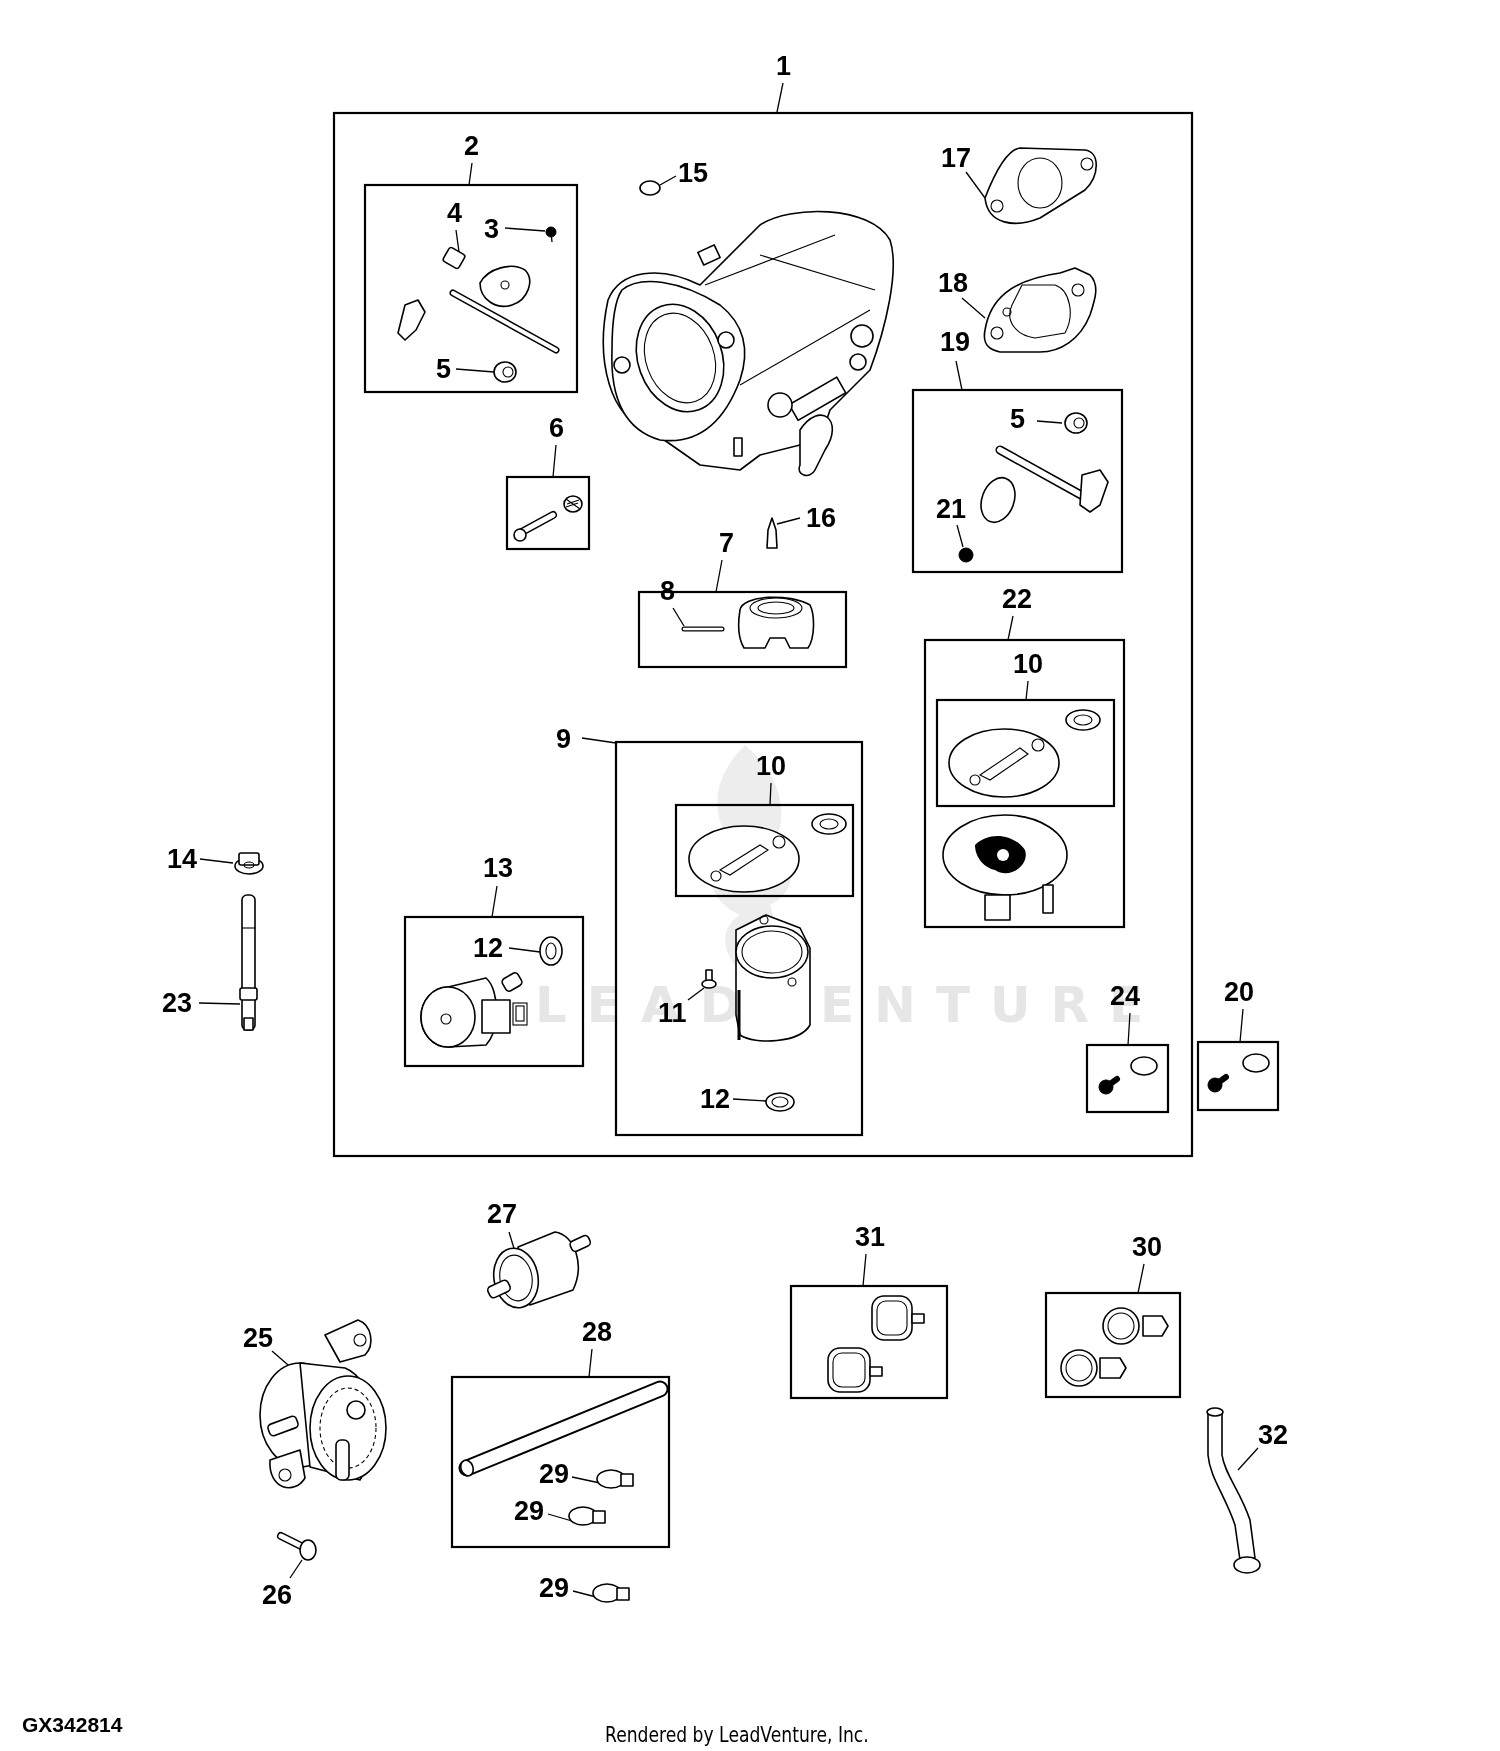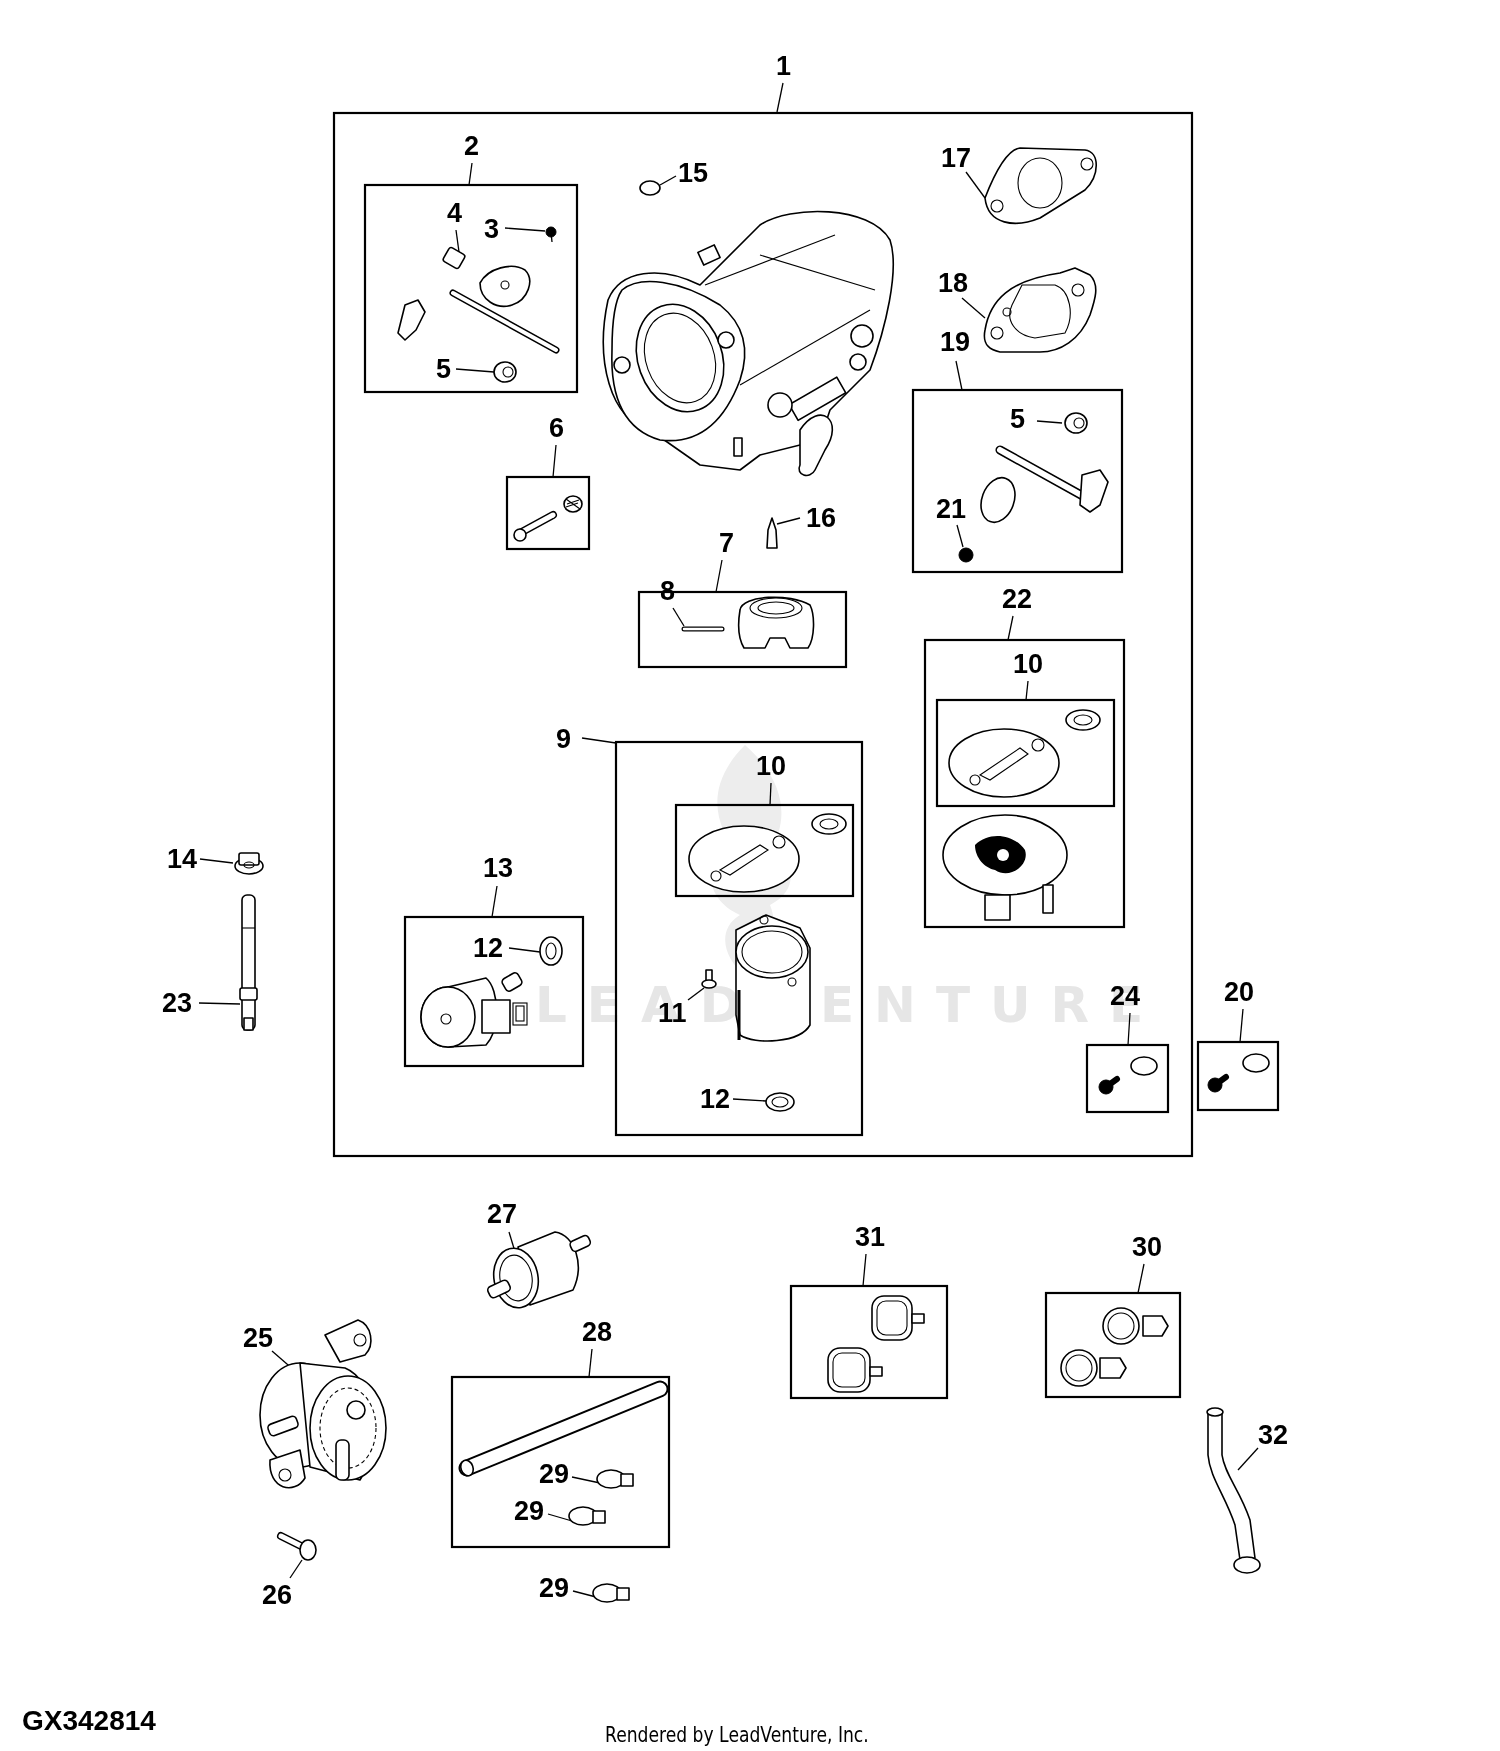--- a/index.html
+++ b/index.html
@@ -9,21 +9,21 @@
   .callout { font-family: "Liberation Sans", sans-serif; font-weight: bold; font-size: 27px; fill: #000; }
   .box { fill: none; stroke: #000; stroke-width: 2.2; }
   .lead { stroke: #000; stroke-width: 1.3; fill: none; }
   .part { fill: #fff; stroke: #000; stroke-width: 1.6; stroke-linejoin: round; }
   .part-thin { fill: none; stroke: #000; stroke-width: 1.1; }
   .part-dark { fill: #000; stroke: #000; stroke-width: 1; }
   .wm-text { font-family: "DejaVu Sans", sans-serif; font-weight: bold; font-size: 50px;
              fill: #e6e6e6; letter-spacing: 20px; }
   .wm-flame { fill: #ededed; stroke: none; }
   #diagram-code { position: absolute; left: 22px; top: 1737px; transform: translateY(-100%);
-                  font-family: "Liberation Sans", sans-serif; font-weight: bold; font-size: 28px; color: #000; }
+                  font-family: "Liberation Sans", sans-serif; font-weight: bold; font-size: 21px; color: #000; }
   #credit { position: absolute; left: 605px; top: 1722px; font-family: "DejaVu Sans", sans-serif;
             font-size: 22px; color: #000; transform: scaleX(0.78); transform-origin: left top; }
 </style>
 </head>
 <body>
 
 <svg id="diagram" viewBox="0 0 1500 1751" xmlns="http://www.w3.org/2000/svg">
 
   <g>
     <path class="wm-flame" d="M745,745 C700,790 720,830 735,850 C700,860 705,900 740,915 C715,930 725,960 745,975 C770,950 780,930 770,905 C800,890 795,860 770,850 C790,820 785,780 745,745 Z"></path>

